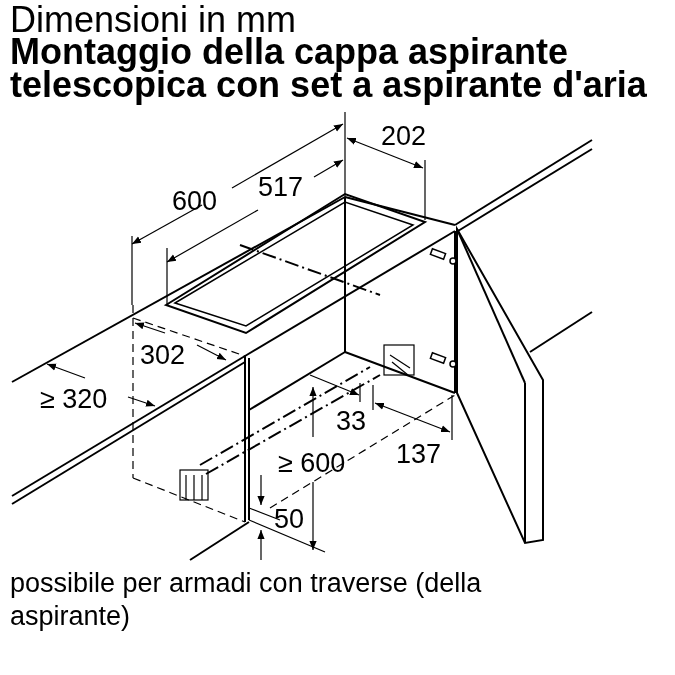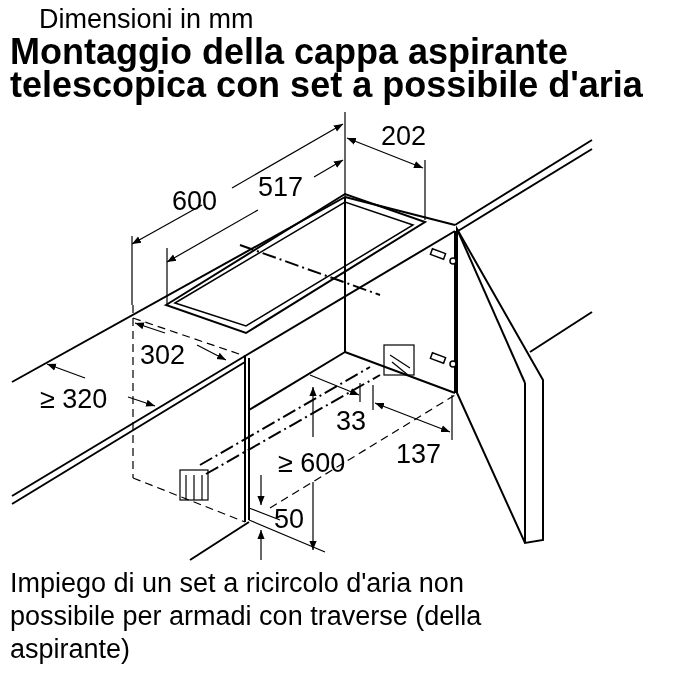--- a/index.html
+++ b/index.html
@@ -1,30 +1,30 @@
 <!DOCTYPE html>
 <html><head>
 <meta charset="utf-8">
 <style>
   html, body { margin: 0; padding: 0; background: #ffffff; }
   body { width: 675px; height: 675px; position: relative; overflow: hidden; font-family: "Liberation Sans", sans-serif; color: #000; }
   .hdr { position: absolute; left: 10px; top: 4px; }
-  .hdr-sub { font-size: 27px; line-height: 31px; font-weight: normal; margin-left: 29px; }
+  .hdr-sub { font-size: 36px; line-height: 31px; font-weight: normal; }
   .hdr-title { font-size: 36px; line-height: 33px; font-weight: bold; }
   .footer { position: absolute; left: 10px; top: 567px; font-size: 27px; line-height: 33px; }
   svg { position: absolute; left: 0; top: 0; }
   .dim { font-family: "Liberation Sans", sans-serif; font-size: 27px; fill: #000; }
 </style>
 </head>
 <body>
 
 <div class="hdr">
   <div class="hdr-sub">Dimensioni in mm</div>
   <div class="hdr-title">Montaggio della cappa aspirante</div>
-  <div class="hdr-title">telescopica con set a possibile d'aria</div>
+  <div class="hdr-title">telescopica con set a aspirante d'aria</div>
 </div>
 
 <svg width="675" height="675" viewBox="0 0 675 675">
   <defs>
     <marker id="ar" viewBox="0 0 10 10" refX="10" refY="5" markerWidth="9" markerHeight="9" orient="auto-start-reverse" markerUnits="userSpaceOnUse">
       <path d="M0,1 L10,5 L0,9 z" fill="#000"></path>
     </marker>
   </defs>
 
   <g stroke="#000" fill="none" stroke-width="2">
@@ -132,16 +132,15 @@
   <text class="dim" x="381" y="145">202</text>
   <text class="dim" x="140" y="364">302</text>
   <text class="dim" x="40" y="408">≥ 320</text>
   <text class="dim" x="336" y="430">33</text>
   <text class="dim" x="396" y="463">137</text>
   <text class="dim" x="278" y="472">≥ 600</text>
   <text class="dim" x="274" y="528">50</text>
 </svg>
 
 <div class="footer">
-  <div>Impiego di un set a ricircolo d'aria non</div>
   <div>possibile per armadi con traverse (della</div>
   <div>aspirante)</div>
 </div>
 
 </body></html>

